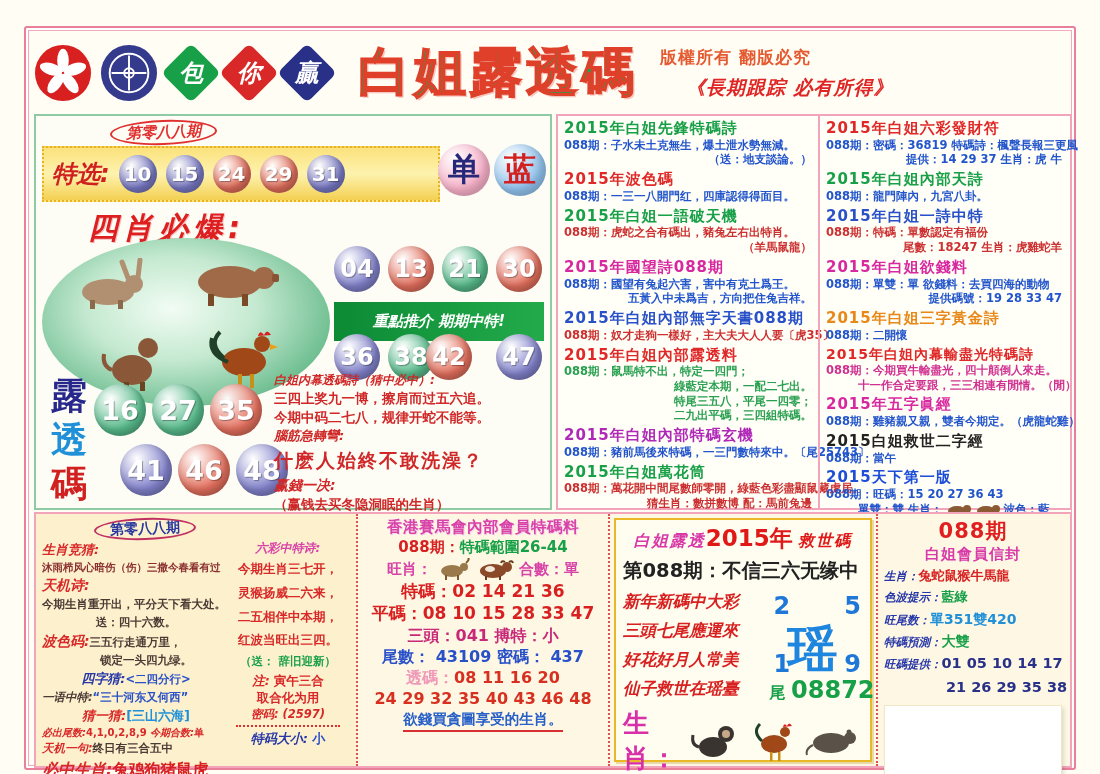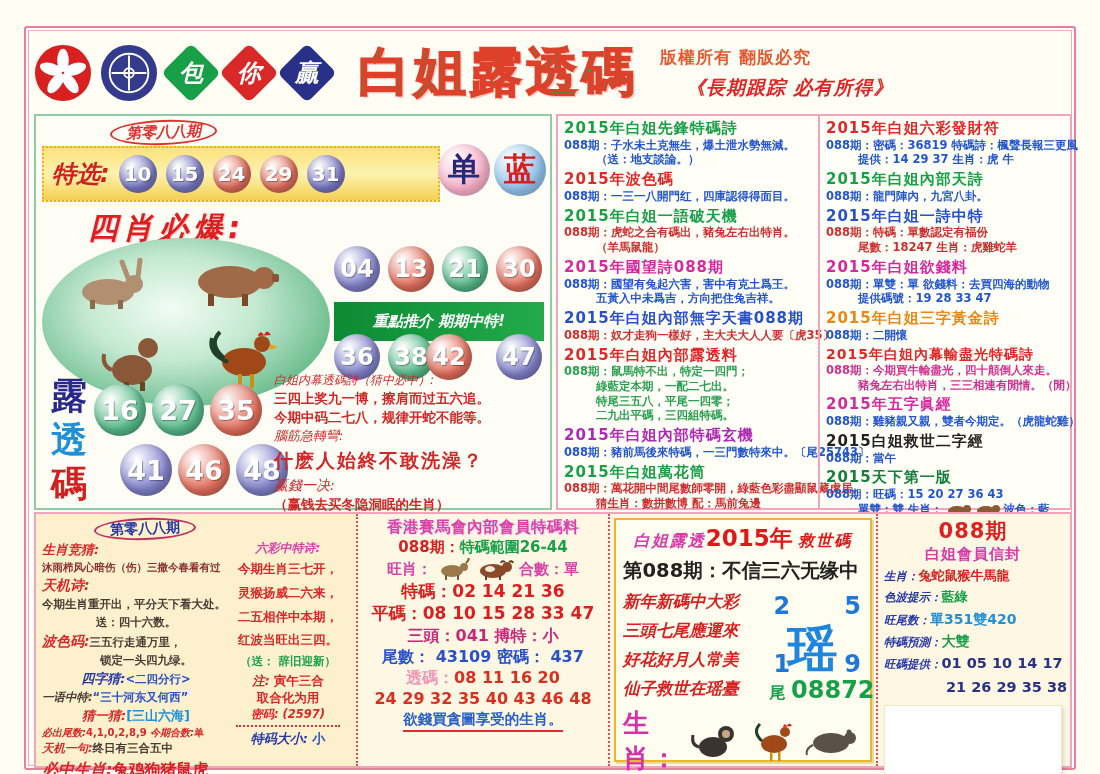--- a/index.html
+++ b/index.html
@@ -29,29 +29,29 @@
 .big-ball{position:absolute;width:52px;height:52px;border-radius:50%;display:flex;align-items:center;justify-content:center;font-size:32px;font-weight:bold;box-shadow:inset -4px -5px 9px rgba(0,0,0,.2);}
 
 .oval{position:absolute;left:74px;top:4px;border:2px solid #e03030;border-radius:50%;color:#e03030;font-weight:bold;font-style:italic;font-size:15px;padding:1px 14px;transform:rotate(-2deg);}
 .ybanner{position:absolute;left:6px;top:30px;width:398px;height:56px;background:linear-gradient(#fbe27c,#fdf2ae,#f4d052);border:2px dotted #e8b323;display:flex;align-items:center;gap:9px;padding:0 8px;}
 .tx-label{color:#d01f1f;font-style:italic;font-weight:bold;font-size:24px;white-space:nowrap;}
 .sixiao{position:absolute;left:52px;top:92px;color:#dd1f1f;font-weight:bold;font-style:italic;font-size:30px;letter-spacing:5px;text-shadow:1px 1px 0 #f6bdbd;}
 .ellipse{position:absolute;left:6px;top:122px;width:288px;height:168px;border-radius:50%;background:radial-gradient(ellipse at 45% 42%,#f2fcf4 0%,#c4e9d0 38%,#2f9e62 100%);}
 .gbanner{position:absolute;left:298px;top:186px;width:210px;height:39px;background:linear-gradient(90deg,#0c8a34,#23ab4b);color:#fff;font-style:italic;font-weight:bold;font-size:15px;display:flex;align-items:center;justify-content:center;white-space:nowrap;}
 .ltm{position:absolute;left:12px;width:42px;text-align:center;font-weight:bold;font-size:36px;line-height:1;}
 .poemblk{position:absolute;left:238px;top:256px;width:276px;}
-.pt{color:#d02828;font-weight:normal;font-style:italic;font-size:12px;line-height:1.45;}
+.pt{color:#d02828;font-weight:bold;font-style:italic;font-size:12px;line-height:1.45;}
 .pl{color:#d02828;font-weight:bold;font-size:13.5px;line-height:1.4;white-space:nowrap;}
 .riddle{color:#d02828;font-weight:bold;font-size:19px;letter-spacing:2px;line-height:1.5;}
 
 .sec{margin-bottom:3px;}
 .sec-t{font-size:15px;font-weight:bold;letter-spacing:1px;line-height:1.25;white-space:nowrap;}
 .sec-b{font-size:11.5px;font-weight:bold;line-height:1.28;}
 .ln{white-space:nowrap;}
-.ind{padding-left:32px;}
+.ind{padding-left:32px;text-align:right;}
 .boar-row{display:flex;align-items:center;gap:3px;}
 
 .bs1{width:322px;background:#fcf0cd;border-right:2px dotted #e05050;padding:4px 6px 2px;position:relative;}
 .bs1-oval{display:inline-block;border:2px solid #c03060;border-radius:50%;color:#2838a0;font-weight:bold;font-size:14px;padding:0 14px;margin-left:52px;transform:rotate(-2deg);}
 .bs1-cols{display:flex;}
 .bs1a{width:188px;}
 .bs1b{width:116px;text-align:center;}
 .r-lab{color:#d82828;font-weight:bold;font-style:italic;}
 .bl-lab{color:#2838a8;font-weight:bold;font-style:italic;}
 .dk{color:#4a3a34;font-weight:bold;}
@@ -289,37 +289,37 @@
       <div class="sec">
         <div class="sec-t" style="color: rgb(232, 136, 24);">2015年白姐三字黃金詩</div>
         <div class="sec-b" style="color: rgb(34, 85, 204);">
             <div class="ln">088期：二開懷</div>
           </div>
       </div>
       <div class="sec">
         <div class="sec-t" style="font-size: 14px; color: rgb(224, 40, 40);">2015年白姐內幕輸盡光特碼詩</div>
         <div class="sec-b" style="color: rgb(208, 48, 144);">
             <div class="ln">088期：今期買牛輸盡光，四十顛倒人來走。</div>
-            <div class="ln ind">豬兔左右出特肖，三三相連有閒情。（閒）</div>
+            <div class="ln ind">十一作合定要跟，三三相連有閒情。（閒）</div>
           </div>
       </div>
       <div class="sec">
         <div class="sec-t" style="color: rgb(216, 40, 160);">2015年五字眞經</div>
         <div class="sec-b" style="color: rgb(34, 85, 204);">
             <div class="ln">088期：雞豬親又親，雙者今期定。（虎龍蛇雞）</div>
           </div>
       </div>
       <div class="sec">
         <div class="sec-t" style="color: rgb(34, 34, 34);">2015白姐救世二字經</div>
         <div class="sec-b" style="color: rgb(34, 85, 204);">
             <div class="ln">088期：當午</div>
           </div>
       </div>
       <div class="sec">
-        <div class="sec-t" style="color: #15803d;">2015天下第一版</div>
+        <div class="sec-t" style="color: #1d4ed8;">2015天下第一版</div>
         <div class="sec-b" style="color: rgb(34, 85, 204);">
           <div class="ln">088期：旺碼：15 20 27 36 43</div>
           <div class="ln ind boar-row">
             <span>單雙：雙 生肖：</span>
             <svg class="animal" width="26" height="15" viewBox="0 0 26 15">
                 <ellipse cx="11" cy="9" rx="9" ry="5" fill="#8a5a34"></ellipse>
                 <circle cx="21" cy="7" r="4" fill="#8a5a34"></circle>
               </svg>
             <svg class="animal" width="26" height="15" viewBox="0 0 26 15">
                 <ellipse cx="11" cy="9" rx="9" ry="5" fill="#8a5a34"></ellipse>

